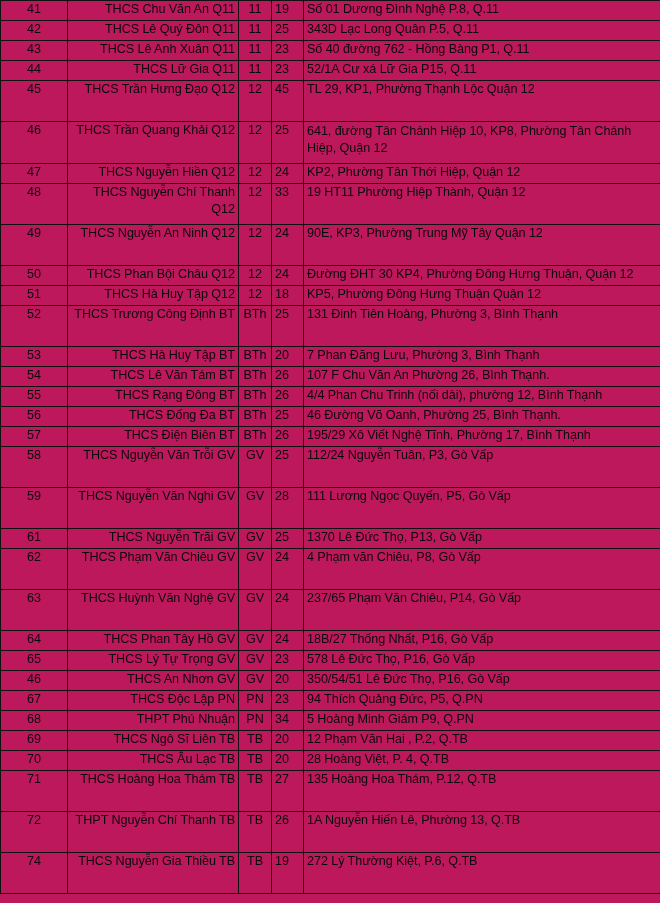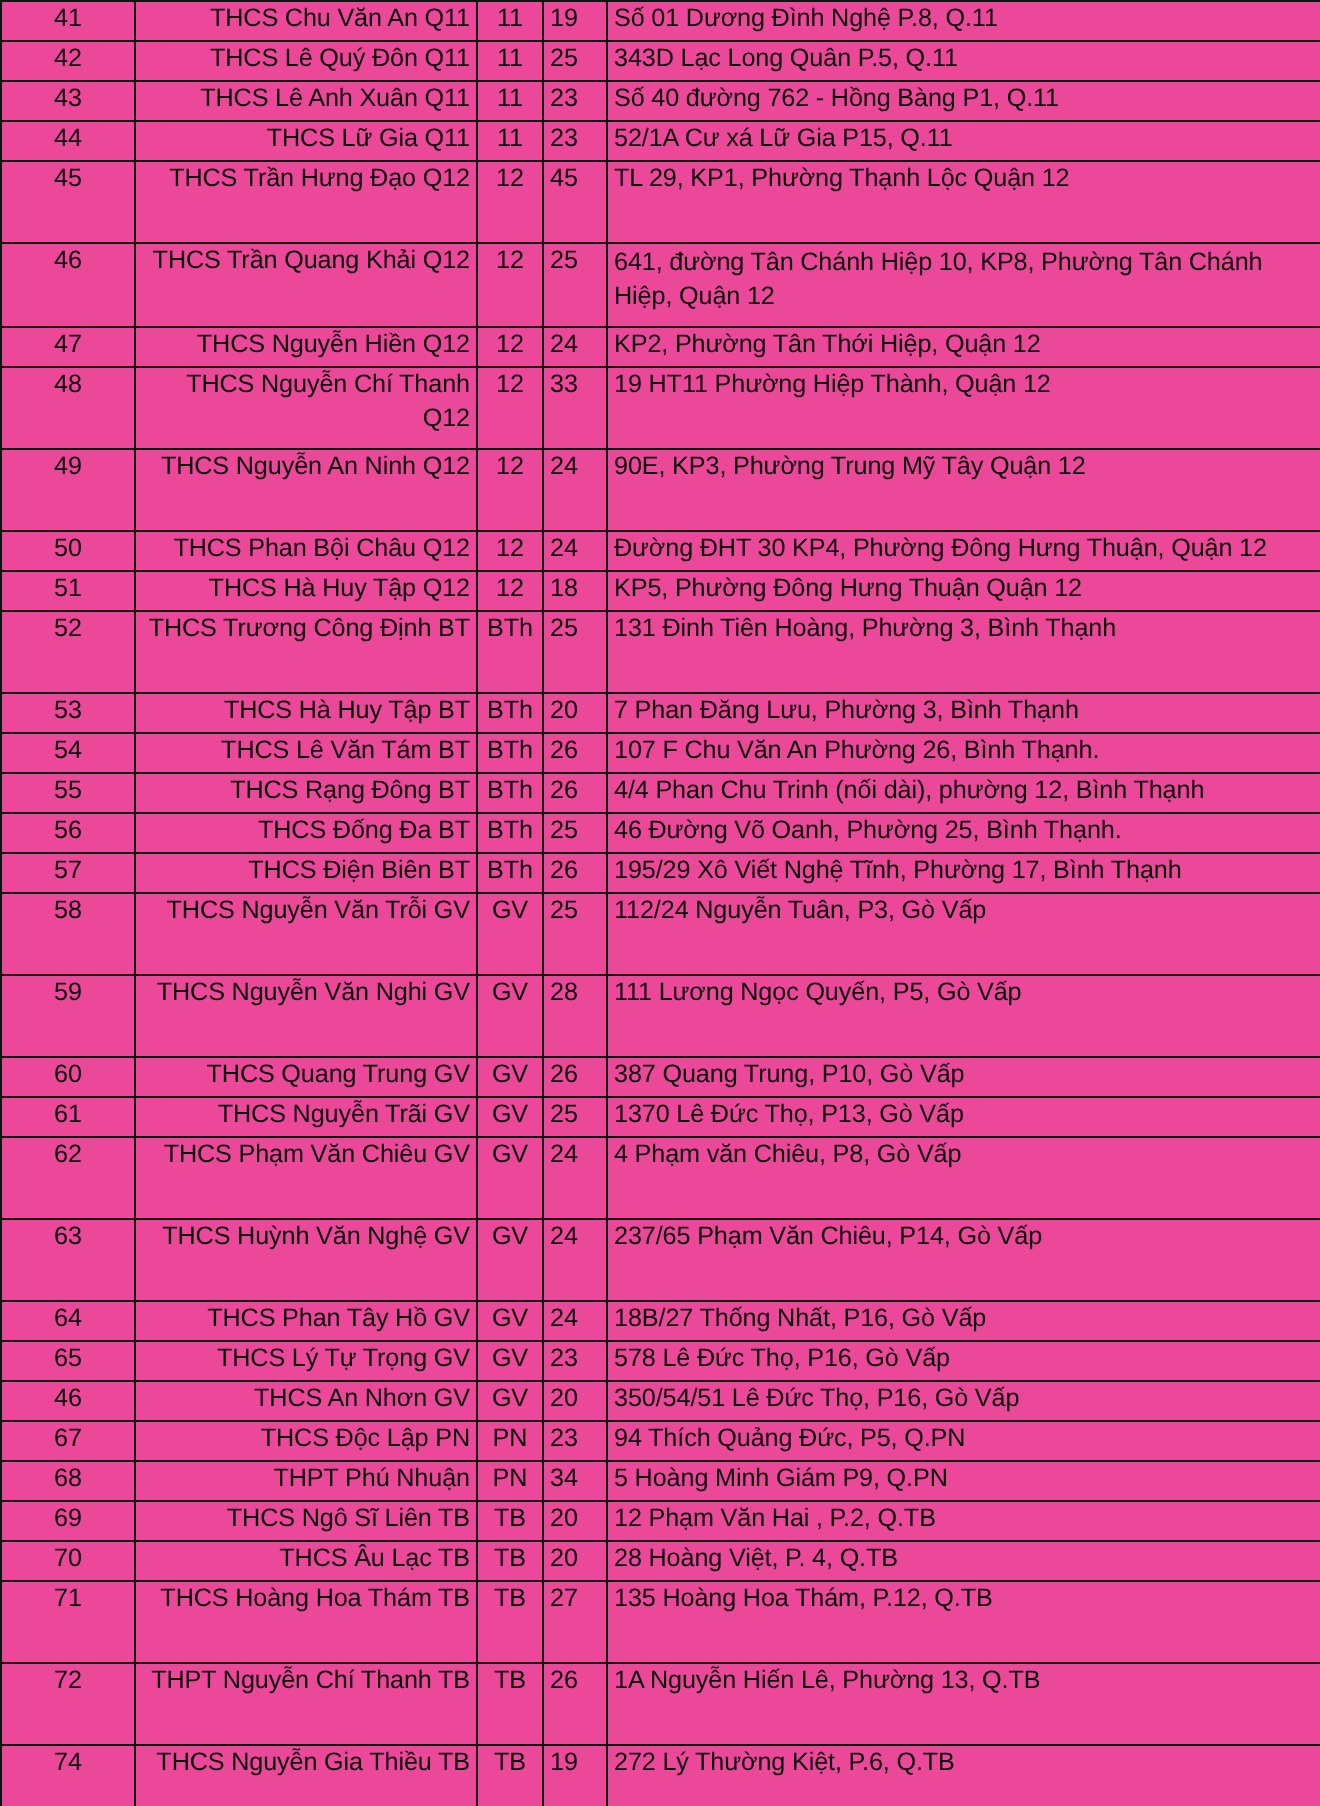--- a/index.html
+++ b/index.html
@@ -11,21 +11,21 @@
   body {
     font-family: "Liberation Sans", "DejaVu Sans", sans-serif;
     color: #0a0a0a;
     -webkit-font-smoothing: none;
   }
   #sheet {
     position: relative;
     width: 660px;
     height: 903px;
     overflow: hidden;
-    background: #ec4899;
+    background: #be185d;
   }
   table.school-table {
     width: 660px;
     border-collapse: collapse;
     table-layout: fixed;
     margin: 0;
     padding: 0;
   }
   table.school-table col.c-stt   { width: 67px; }
   table.school-table col.c-name  { width: 171px; }
@@ -223,27 +223,20 @@
           <td class="addr">112/24 Nguyễn Tuân, P3, Gò Vấp</td>
         </tr>
         <tr class="r2">
           <td class="stt">59</td>
           <td class="name">THCS Nguyễn Văn Nghi GV</td>
           <td class="dist">GV</td>
           <td class="num">28</td>
           <td class="addr">111 Lương Ngọc Quyến, P5, Gò Vấp</td>
         </tr>
         <tr class="r1">
-          <td class="stt">60</td>
-          <td class="name">THCS Quang Trung GV</td>
-          <td class="dist">GV</td>
-          <td class="num">26</td>
-          <td class="addr">387 Quang Trung, P10, Gò Vấp</td>
-        </tr>
-        <tr class="r1">
           <td class="stt">61</td>
           <td class="name">THCS Nguyễn Trãi GV</td>
           <td class="dist">GV</td>
           <td class="num">25</td>
           <td class="addr">1370 Lê Đức Thọ, P13, Gò Vấp</td>
         </tr>
         <tr class="r2">
           <td class="stt">62</td>
           <td class="name">THCS Phạm Văn Chiêu GV</td>
           <td class="dist">GV</td>

